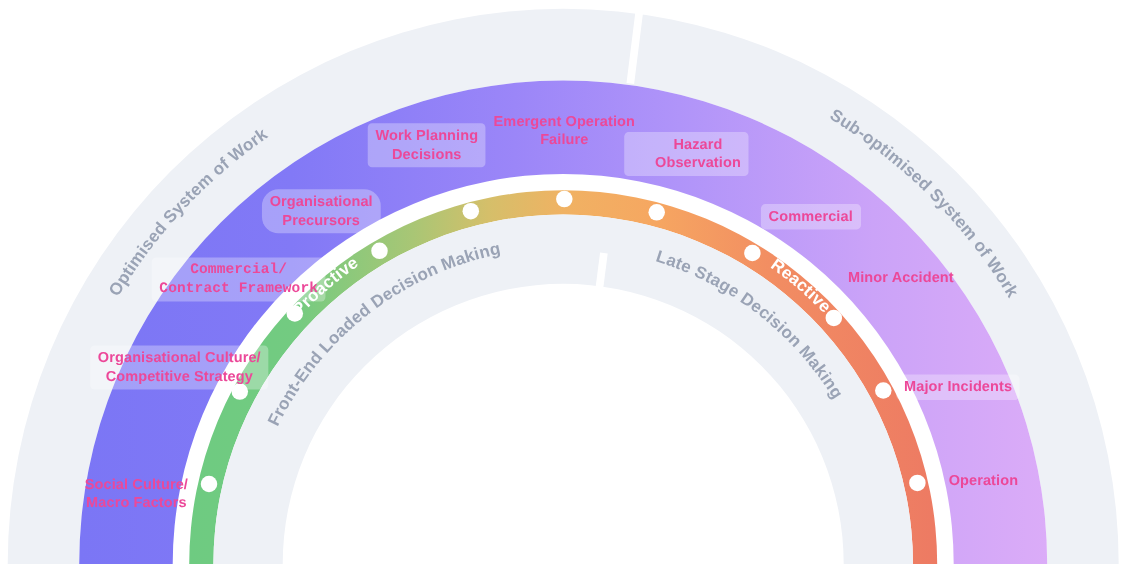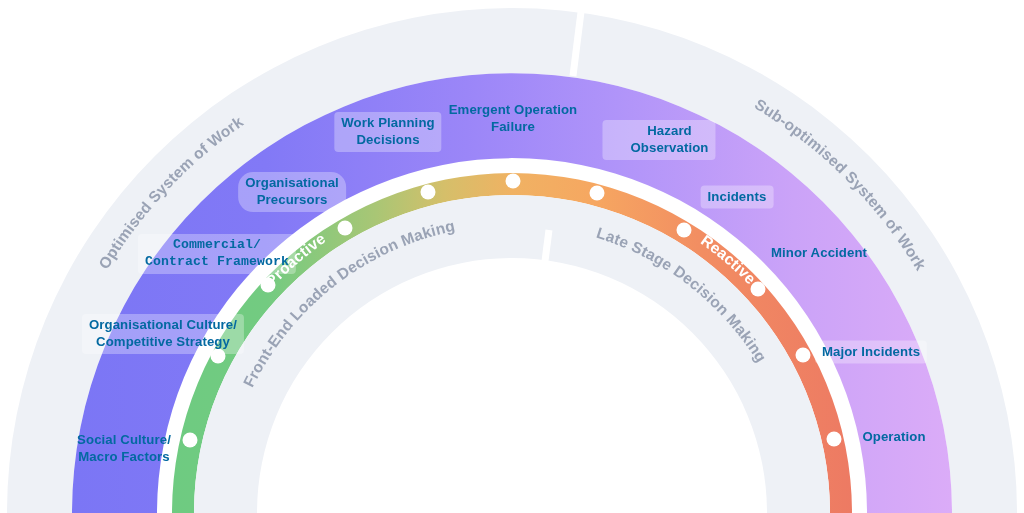--- a/index.html
+++ b/index.html
@@ -26,21 +26,21 @@
     font-size: 15.5px;
     font-weight: 700;
     letter-spacing: 0.2px;
   }
   .curved-outer { fill: #9aa3b5; }
   .curved-inner { fill: #9aa3b5; }
   .curved-band  { fill: #ffffff; }
 
   .node-label {
     position: absolute;
-    color: #0369a1;
+    color: #ec4899;
     font-size: 13.2px;
     font-weight: 700;
     line-height: 1.28;
     text-align: center;
     white-space: pre;
     transform: translate(-50%, -50%);
     padding: 3px 7px;
     border-radius: 4px;
     letter-spacing: 0.1px;
   }
@@ -152,21 +152,21 @@
       <div class="node-label boxed" style="left: 163px; top: 334px;">Organisational Culture/
 Competitive Strategy</div>
       <div class="node-label boxed" style="left: 217px; top: 254px; font-family: Liberation Mono, monospace;">Commercial/
 Contract Framework</div>
       <div class="node-label boxed" style="left: 292px; top: 192px; border-radius: 15px;">Organisational
 Precursors</div>
       <div class="node-label boxed" style="left: 388px; top: 132px;">Work Planning
 Decisions</div>
       <div class="node-label plain" style="left: 513px; top: 119px;">Emergent Operation
 Failure</div>
-      <div class="node-label boxed" style="left: 659px; top: 140px; padding-left: 28px;">Hazard
+      <div class="node-label boxed" style="left: 624px; top: 140px; padding-left: 28px;">Hazard
 Observation</div>
-      <div class="node-label boxed" style="left: 737px; top: 197px;">Incidents</div>
+      <div class="node-label boxed" style="left: 737px; top: 197px;">Commercial</div>
       <div class="node-label plain" style="left: 819px; top: 253px;">Minor Accident</div>
       <div class="node-label boxed" style="left: 871px; top: 352px;">Major Incidents</div>
       <div class="node-label plain" style="left: 894px; top: 437px;">Operation</div>
     </div>
 
 </div>
 
 </body></html>

